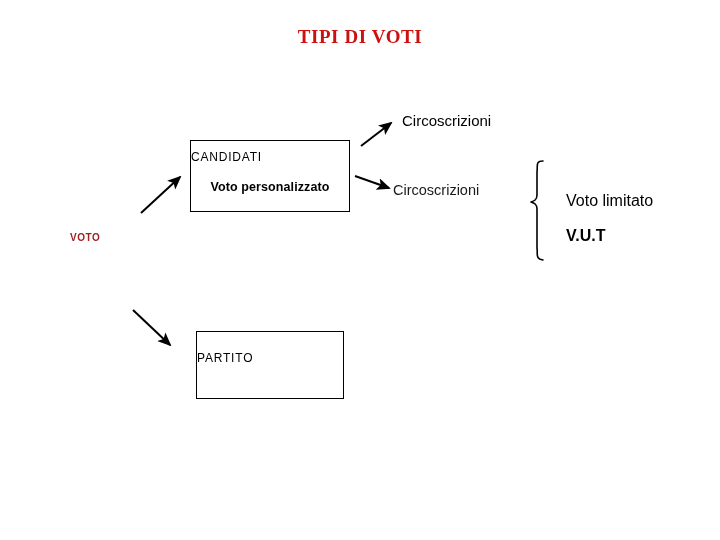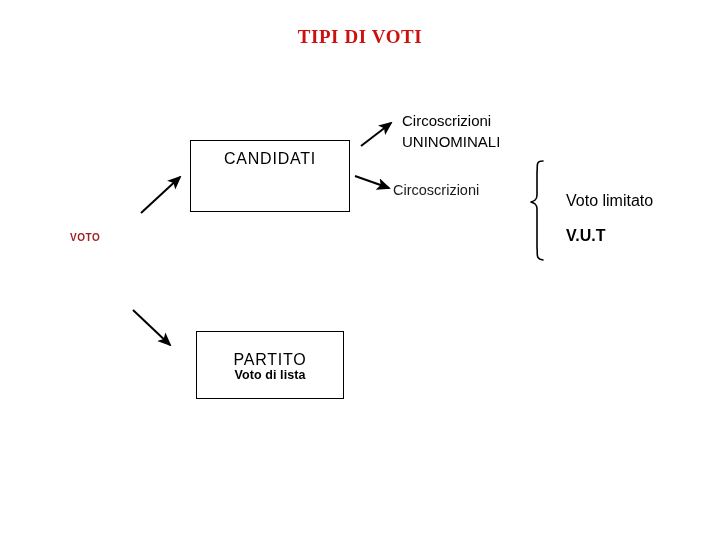--- a/index.html
+++ b/index.html
@@ -61,22 +61,21 @@
   #box-partito {
     left: 196px;
     top: 331px;
     width: 148px;
     height: 68px;
   }
   .box-head {
     position: absolute;
     left: 0;
     right: 0;
-    text-align: center;
-    font-size: 16px;
+    font-size: 12px;
     font-weight: normal;
     letter-spacing: 0.8px;
     color: #000000;
     white-space: nowrap;
   }
   .box-sub {
     position: absolute;
     left: 0;
     right: 0;
     text-align: center;
@@ -142,30 +141,29 @@
 <body>
 
 <div id="canvas">
 
   <div id="diagram-title">TIPI DI VOTI</div>
 
   <div id="root-label">VOTO</div>
 
   <div class="node-box" id="box-candidati">
     <div class="box-head">CANDIDATI</div>
+    <div class="box-sub">Voto personalizzato</div>
   </div>
 
   <div class="node-box" id="box-partito">
     <div class="box-head">PARTITO</div>
-    <div class="box-sub">Voto di lista</div>
   </div>
 
   <div class="text-block" id="txt-uninominali">
     <div>Circoscrizioni</div>
-    <div>UNINOMINALI</div>
   </div>
 
   <div class="text-block" id="txt-plurinominali">
     <div>Circoscrizioni</div>
   </div>
 
   <div class="leaf-label" id="leaf-voto-limitato">Voto limitato</div>
   <div class="leaf-label" id="leaf-vut">V.U.T</div>
 
   <svg id="overlay" viewBox="0 0 720 540">

